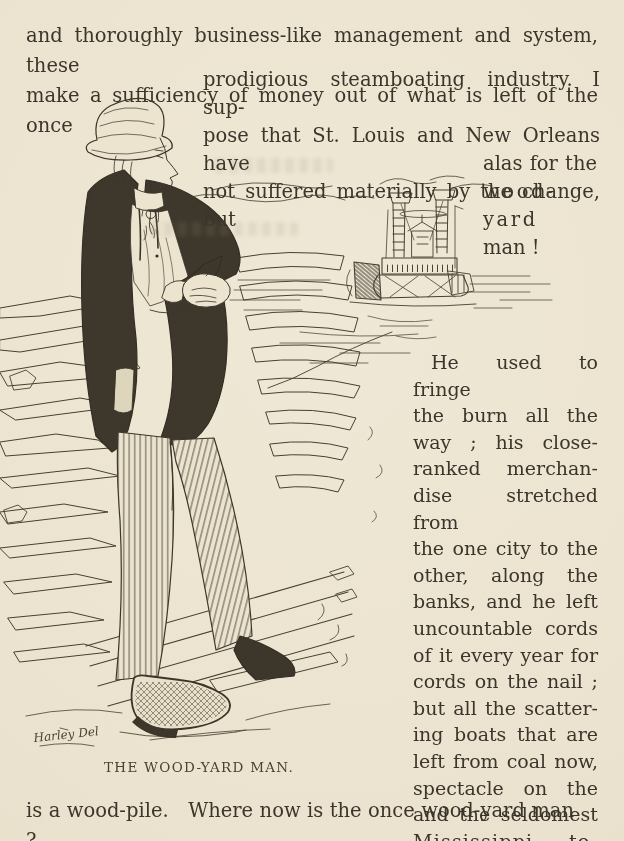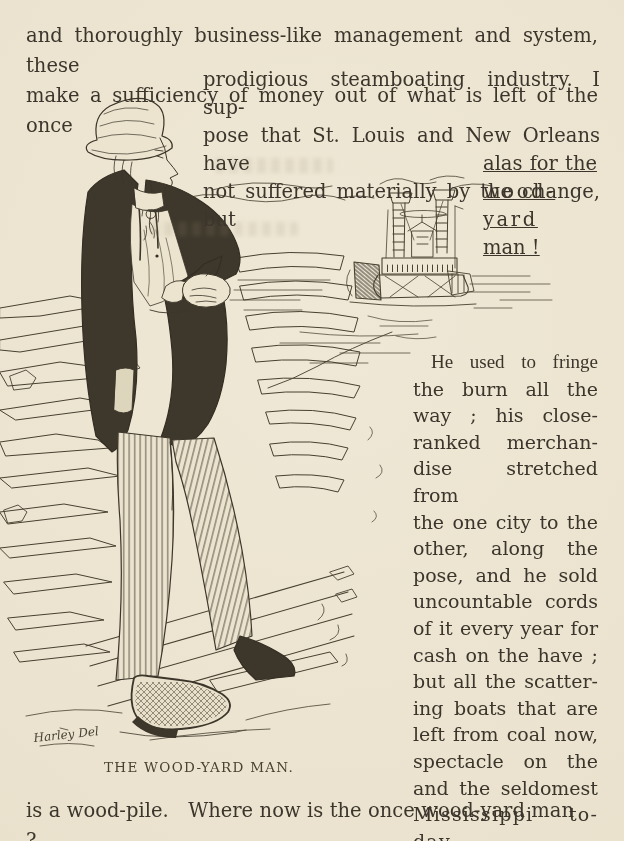--- a/index.html
+++ b/index.html
@@ -4,26 +4,26 @@
 <style>
   html,body{margin:0;padding:0;}
   body{width:624px;height:841px;overflow:hidden;
        font-family:"DejaVu Serif","Liberation Serif",serif;}
   .page{position:absolute;left:0;top:0;width:624px;height:841px;overflow:hidden;
         background:radial-gradient(130% 110% at 52% 38%, #efe8d6 0%, #ebe3cf 55%, #e5ddc7 100%);
         color:#3b352c;}
   .tb{position:absolute;}
   .line{text-align:justify;text-align-last:justify;white-space:normal;}
   .line.left{text-align-last:left;}
-  .indent{text-indent:18px;font-family:Liberation Serif, serif;}
+  .indent{text-indent:18px;}
   .ls1{letter-spacing:1.2px;}
   .ls2{letter-spacing:2.6px;}
   #top-par{left:26px;top:21px;width:572px;font-size:19.5px;line-height:30px;}
   #wrap-par{left:203px;top:66px;width:397px;font-size:19.5px;line-height:28px;}
-  #narrow-par{left:483px;top:150px;width:114px;font-size:19.5px;line-height:28px;text-decoration:underline;}
+  #narrow-par{left:483px;top:150px;width:114px;font-size:19.5px;line-height:28px;}
   #right-col{left:413px;top:349px;width:185px;font-size:19px;line-height:26.6px;}
   #caption{left:104px;top:759px;width:228px;text-align:left;font-size:13.5px;
            letter-spacing:1.3px;color:#48422f;}
   #bottom-line{left:26px;top:796px;width:548px;font-size:19.5px;line-height:30px;}
   .ghost{position:absolute;background:repeating-linear-gradient(90deg,#9a8f74 0 9px,transparent 9px 14px);
          opacity:.16;filter:blur(2px);border-radius:3px;pointer-events:none;}
   #ghost1{left:215px;top:158px;width:118px;height:15px;}
   #ghost2{left:150px;top:222px;width:148px;height:14px;}
   #illustration{position:absolute;left:0;top:80px;width:624px;height:685px;}
 </style>
@@ -198,24 +198,24 @@
   </div>
 
   <div class="tb" id="right-col">
     <div class="line indent">He used to fringe</div>
     <div class="line">the burn all the</div>
     <div class="line">way ; his close-</div>
     <div class="line">ranked merchan-</div>
     <div class="line">dise stretched from</div>
     <div class="line">the one city to the</div>
     <div class="line">other, along the</div>
-    <div class="line">pose, and he sold</div>
+    <div class="line">banks, and he left</div>
     <div class="line">uncountable cords</div>
     <div class="line">of it every year for</div>
-    <div class="line">cash on the have ;</div>
+    <div class="line">cords on the nail ;</div>
     <div class="line">but all the scatter-</div>
     <div class="line">ing boats that are</div>
     <div class="line">left from coal now,</div>
     <div class="line">spectacle on the</div>
     <div class="line">and the seldomest</div>
     <div class="line ls1">Mississippi to-day</div>
   </div>
 
   <div class="tb" id="caption">THE WOOD-YARD MAN.</div>
 

